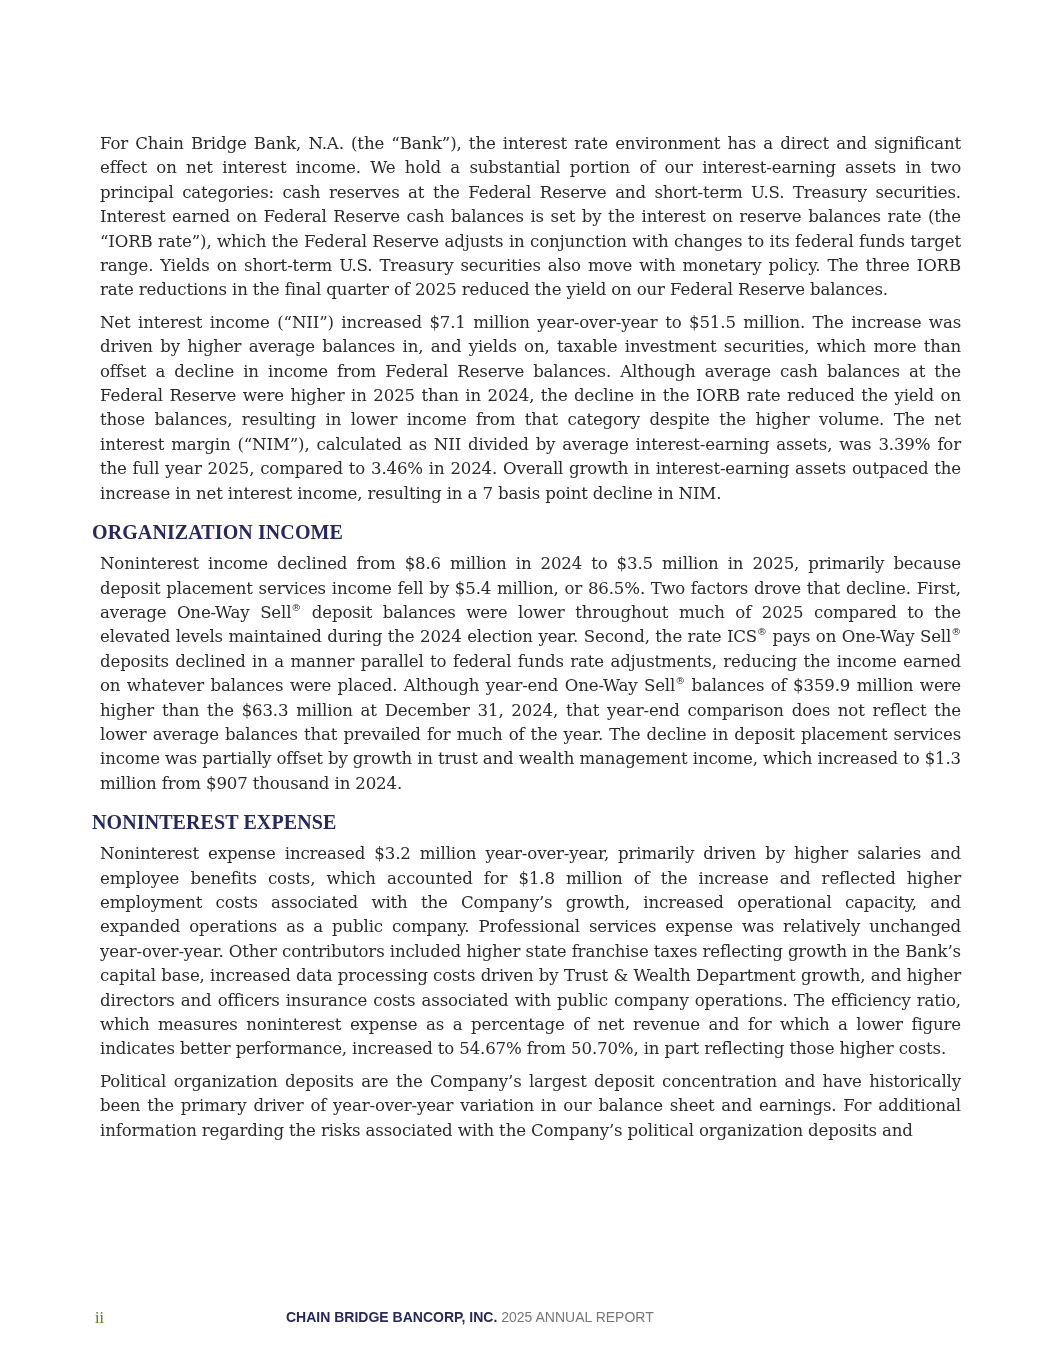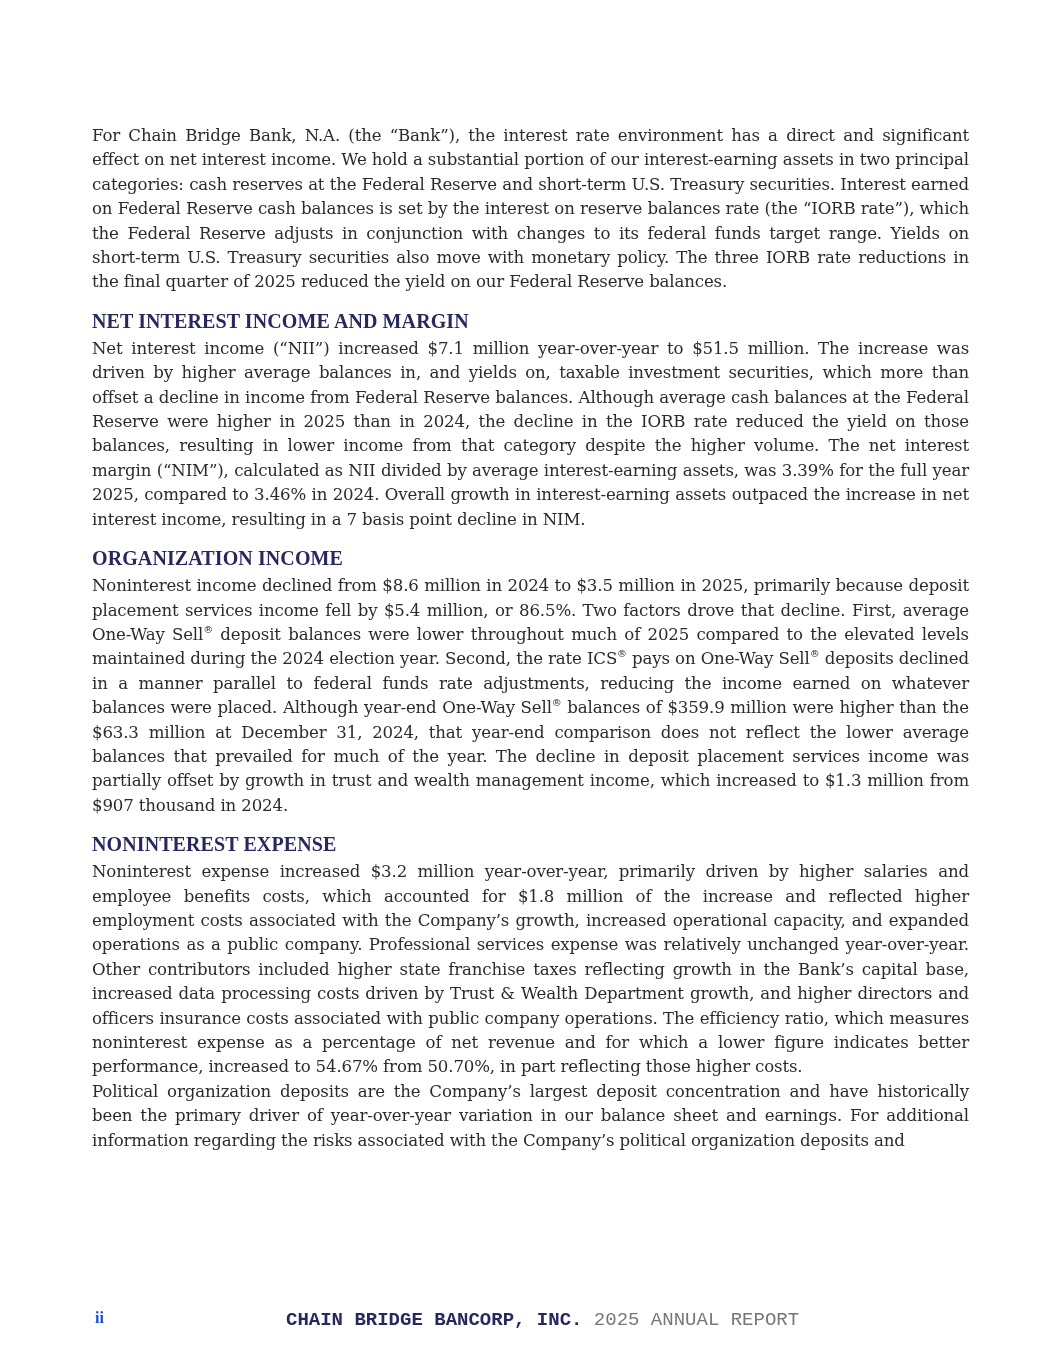--- a/index.html
+++ b/index.html
@@ -1,41 +1,40 @@
 <!DOCTYPE html>
 <html><head>
 <meta charset="utf-8">
 <style>
   html, body { margin: 0; padding: 0; background: #ffffff; }
   body { width: 1064px; height: 1365px; position: relative; overflow: hidden; }
   .page { position: absolute; left: 92px; top: 124px; width: 877px; }
   .para {
     font-family: "DejaVu Serif", "Liberation Serif", serif;
     font-size: 16.6px; line-height: 24.4px; color: #2b2b2b;
-    text-align: justify; margin: 0; letter-spacing: -0.15px;
+    text-align: justify; margin: 8px; letter-spacing: -0.15px;
   }
   .heading {
     font-family: "Liberation Serif", "DejaVu Serif", serif;
     font-weight: bold; font-size: 20px; color: #27285e;
     margin: 14px 0 4px 0; line-height: 24px; letter-spacing: 0.1px;
   }
   sup { font-size: 0.6em; line-height: 0; }
   .footer { position: absolute; top: 1309px; left: 95px; width: 780px; height: 22px; }
-  .page-num { position: absolute; left: 0; top: 0; font-family: "Liberation Serif", serif; font-weight: bold; font-size: 16px; color: #1d4ed8; }
-  .footer-title { position: absolute; left: 191px; top: 0; font-family: Liberation Mono, monospace; font-size: 19px; white-space: nowrap; }
+  .page-num { position: absolute; left: 0; top: 0; font-family: "Liberation Serif", serif; font-weight: normal; font-size: 16px; color: #4d7c0f; }
+  .footer-title { position: absolute; left: 191px; top: 0; font-family: Liberation Sans, sans-serif; font-size: 14px; white-space: nowrap; }
   .footer-company { font-weight: bold; color: #27285e; }
   .footer-report { color: #777; }
 </style>
 </head>
 <body>
 
 <div class="page">
   <p class="para">For Chain Bridge Bank, N.A. (the “Bank”), the interest rate environment has a direct and significant effect on net interest income. We hold a substantial portion of our interest-earning assets in two principal categories: cash reserves at the Federal Reserve and short-term U.S. Treasury securities. Interest earned on Federal Reserve cash balances is set by the interest on reserve balances rate (the “IORB rate”), which the Federal Reserve adjusts in conjunction with changes to its federal funds target range. Yields on short-term U.S. Treasury securities also move with monetary policy. The three IORB rate reductions in the final quarter of 2025 reduced the yield on our Federal Reserve balances.</p>
 
-  <h2 class="heading">NET INTEREST INCOME AND MARGIN</h2>
   <p class="para">Net interest income (“NII”) increased $7.1 million year-over-year to $51.5 million. The increase was driven by higher average balances in, and yields on, taxable investment securities, which more than offset a decline in income from Federal Reserve balances. Although average cash balances at the Federal Reserve were higher in 2025 than in 2024, the decline in the IORB rate reduced the yield on those balances, resulting in lower income from that category despite the higher volume. The net interest margin (“NIM”), calculated as NII divided by average interest-earning assets, was 3.39% for the full year 2025, compared to 3.46% in 2024. Overall growth in interest-earning assets outpaced the increase in net interest income, resulting in a 7 basis point decline in NIM.</p>
 
   <h2 class="heading">ORGANIZATION INCOME</h2>
   <p class="para">Noninterest income declined from $8.6 million in 2024 to $3.5 million in 2025, primarily because deposit placement services income fell by $5.4 million, or 86.5%. Two factors drove that decline. First, average One-Way Sell<sup>®</sup> deposit balances were lower throughout much of 2025 compared to the elevated levels maintained during the 2024 election year. Second, the rate ICS<sup>®</sup> pays on One-Way Sell<sup>®</sup> deposits declined in a manner parallel to federal funds rate adjustments, reducing the income earned on whatever balances were placed. Although year-end One-Way Sell<sup>®</sup> balances of $359.9 million were higher than the $63.3 million at December 31, 2024, that year-end comparison does not reflect the lower average balances that prevailed for much of the year. The decline in deposit placement services income was partially offset by growth in trust and wealth management income, which increased to $1.3 million from $907 thousand in 2024.</p>
 
   <h2 class="heading">NONINTEREST EXPENSE</h2>
   <p class="para">Noninterest expense increased $3.2 million year-over-year, primarily driven by higher salaries and employee benefits costs, which accounted for $1.8 million of the increase and reflected higher employment costs associated with the Company’s growth, increased operational capacity, and expanded operations as a public company. Professional services expense was relatively unchanged year-over-year. Other contributors included higher state franchise taxes reflecting growth in the Bank’s capital base, increased data processing costs driven by Trust &amp; Wealth Department growth, and higher directors and officers insurance costs associated with public company operations. The efficiency ratio, which measures noninterest expense as a percentage of net revenue and for which a lower figure indicates better performance, increased to 54.67% from 50.70%, in part reflecting those higher costs.</p>
 
   <p class="para">Political organization deposits are the Company’s largest deposit concentration and have historically been the primary driver of year-over-year variation in our balance sheet and earnings. For additional information regarding the risks associated with the Company’s political organization deposits and</p>
 </div>

